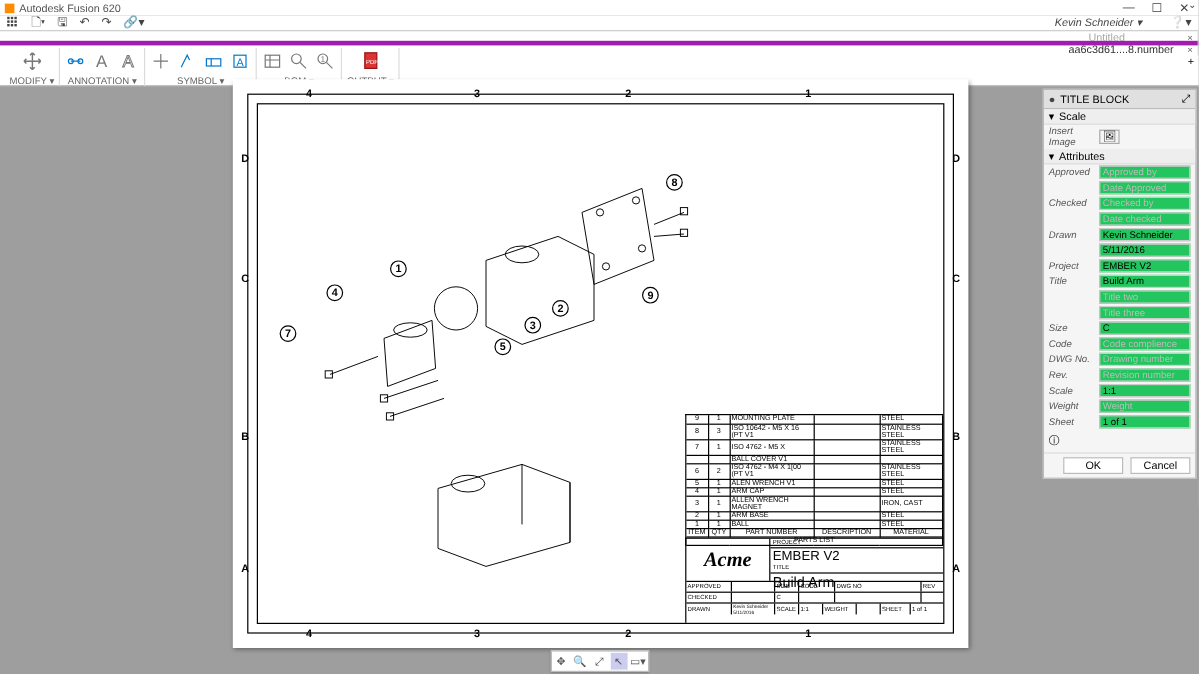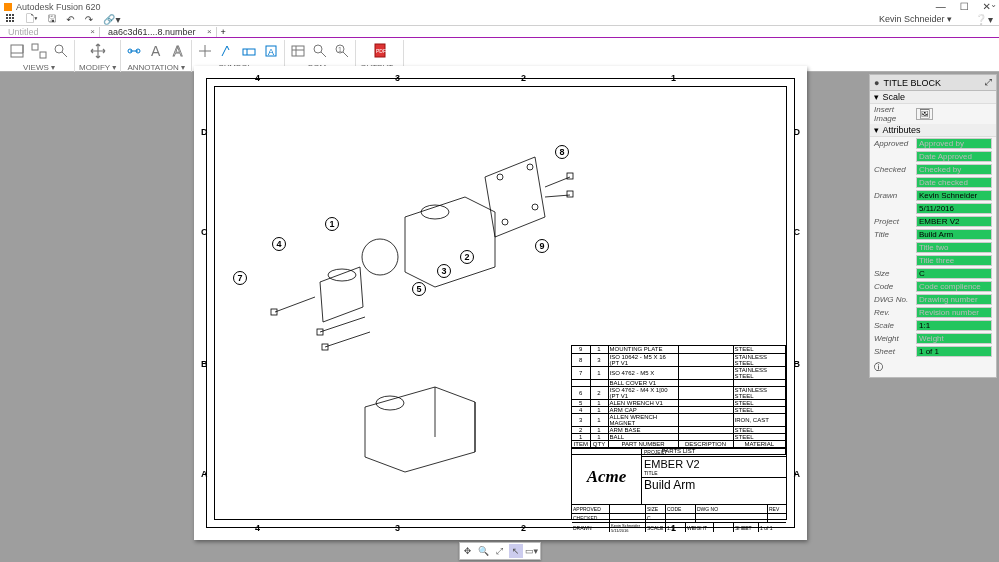--- a/index.html
+++ b/index.html
@@ -6,25 +6,25 @@
 body { width: 999px; height: 562px; background: #9e9e9e; overflow: hidden; position: relative; font-size: 11px; }
 
 
 .title-bar { height: 13px; background: #fff; display: flex; align-items: center; padding: 0 4px; font-size: 9px; color: #555; }
 .title-bar .app-icon { width: 8px; height: 8px; background: #ff8c00; margin-right: 4px; }
 .title-bar .win-controls { margin-left: auto; display: flex; gap: 14px; padding-right: 4px; font-size: 10px; color: #444; }
 
 
 .qat { height: 13px; background: #fff; border-bottom: 1px solid #d0d0d0; display: flex; align-items: center; padding: 0 6px; gap: 10px; font-size: 10px; color: #444; }
 .qat .ico { width: 10px; height: 10px; display: inline-block; }
-.qat .user { margin-left: auto; font-size: 9px; padding-right: 6px; }
+.qat .user { margin-left: auto; font-size: 9px; padding-right: 6px; font-style: italic; }
 .qat .help { margin-left: 8px; }
 
 
-.tabs { height: 12px; background: #fff; border-bottom: 1px solid #a21caf; display: flex; align-items: center; font-size: 9px; }
+.tabs { height: 12px; background: #fff; border-bottom: 4px solid #a21caf; display: flex; align-items: flex-end; font-size: 9px; flex-direction: column; }
 .tab { padding: 0 20px 0 8px; border-right: 1px solid #d0d0d0; display: flex; align-items: center; position: relative; min-width: 100px; }
 .tab.active { color: #333; }
 .tab .close { position: absolute; right: 4px; font-size: 8px; color: #666; }
 
 
 .ribbon { height: 34px; background: #fff; border-bottom: 1px solid #b0b0b0; display: flex; align-items: stretch; padding: 2px 4px; }
 .ribbon-group { display: flex; flex-direction: column; align-items: center; justify-content: space-between; border-right: 1px solid #dcdcdc; padding: 0 4px 0px; height: 32px; }
 .ribbon-group .icons { display: flex; gap: 4px; align-items: center; height: 22px; }
 .ribbon-group .label { font-size: 8px; color: #666; display: flex; align-items: center; gap: 2px; white-space: nowrap;}
 .r-icon { width: 18px; height: 18px; display: flex; align-items: center; justify-content: center; color: #555; }
@@ -38,21 +38,21 @@
 .tick { position: absolute; font-size: 9px; font-weight: 600; color: #000; }
 
 
 .parts-table { position: absolute; right: 0; top: 258px; width: 215px; font-size: 6px; line-height: 1; border-left: 1px solid #000; border-top: 1px solid #000; }
 .parts-table table { border-collapse: collapse; width: 100%; }
 .parts-table td, .parts-table th { border-right: 1px solid #000; border-bottom: 1px solid #000; padding: 0 1px; height: 7px; vertical-align: middle; font-weight: 400;}
 .parts-table .pl-head td { text-align: center; }
 
 
 .titleblock { position: absolute; right: 0; bottom: 0; width: 215px; height: 71px; border-left: 1px solid #000; border-top: 1px solid #000; font-size: 6px; }
-.titleblock .main { height: 56px; display: flex; border-bottom: 1px solid #000; }
+.titleblock .main { height: 36px; display: flex; border-bottom: 1px solid #000; }
 .titleblock .logo { width: 70px; display:flex; align-items:center; justify-content:center; font-family: cursive; font-style: italic; font-weight: 700; font-size: 17px; border-right: 1px solid #000;}
 .titleblock .proj { flex: 1; }
 .titleblock .proj .lbl { font-size: 5px; border-bottom: 1px solid #000; padding: 0 2px; height: 8px;}
 .titleblock .proj .val { font-size: 11px; padding: 0 2px; height: 13px; display:flex; align-items:center;}
 .titleblock .bot { display: flex; flex-direction:column; }
 .titleblock .bot-row { display: flex; border-bottom: 1px solid #000; height: 9px; }
 .titleblock .bot-row:last-child { border-bottom: none;}
 .titleblock .bot-cell { border-right: 1px solid #000; padding: 0 1px; font-size: 5px; display:flex; align-items:center; }
 
 
@@ -123,45 +123,20 @@
     <span class="close">×</span>
   </div>
   <div class="tab active">
     <span>aa6c3d61....8.number</span>
     <span class="close">×</span>
   </div>
   <span style="padding:0 4px;">+</span>
 </div>
 
 <div class="ribbon">
-  <div class="ribbon-group">
-    <div class="icons">
-      <span class="r-icon">
-          <svg viewBox="0 0 16 16">
-            <rect x="2" y="2" width="12" height="12" fill="none" stroke="#777"></rect>
-            <polyline points="2,10 14,10 14,2" fill="none" stroke="#777"></polyline>
-          </svg>
-        </span>
-      <span class="r-icon">
-          <svg viewBox="0 0 16 16">
-            <rect x="1" y="1" width="6" height="6" fill="none" stroke="#777"></rect>
-            <rect x="9" y="9" width="6" height="6" fill="none" stroke="#777"></rect>
-          </svg>
-        </span>
-      <span class="r-icon">
-          <svg viewBox="0 0 16 16">
-            <circle cx="6" cy="6" r="4" fill="none" stroke="#777"></circle>
-            <line x1="9" y1="9" x2="14" y2="14" stroke="#777"></line>
-          </svg>
-        </span>
-    </div>
-    <div class="label">
-        <span>VIEWS ▾</span>
-      </div>
-  </div>
   <div class="ribbon-group">
     <div class="icons">
       <span class="r-icon">
           <svg viewBox="0 0 16 16">
             <path d="M8 1 L10 3 M8 1 L6 3 M8 15 L10 13 M8 15 L6 13 M1 8 L3 6 M1 8 L3 10 M15 8 L13 6 M15 8 L13 10 M8 1 V15 M1 8 H15" fill="none" stroke="#777" stroke-width="1.2"></path>
           </svg>
         </span>
     </div>
     <div class="label">
         <span>MODIFY ▾</span>
@@ -548,20 +523,24 @@
         <input placeholder="Weight" style="">
       </div>
     <div class="row">
         <span class="lbl">Sheet</span>
         <input value="1 of 1" style="">
       </div>
 
     <div class="row" style="padding:3px 4px;">
         <span>ⓘ</span>
       </div>
+    <div class="btns">
+      <button>OK</button>
+      <button>Cancel</button>
+    </div>
   </div>
 
   <div class="bottom-nav">
     <span class="bn-ico">✥</span>
     <span class="bn-ico">🔍</span>
     <span class="bn-ico">⤢</span>
     <span class="bn-ico" style="background:#cce;">↖</span>
     <span class="bn-ico">▭▾</span>
   </div>
 </div>

